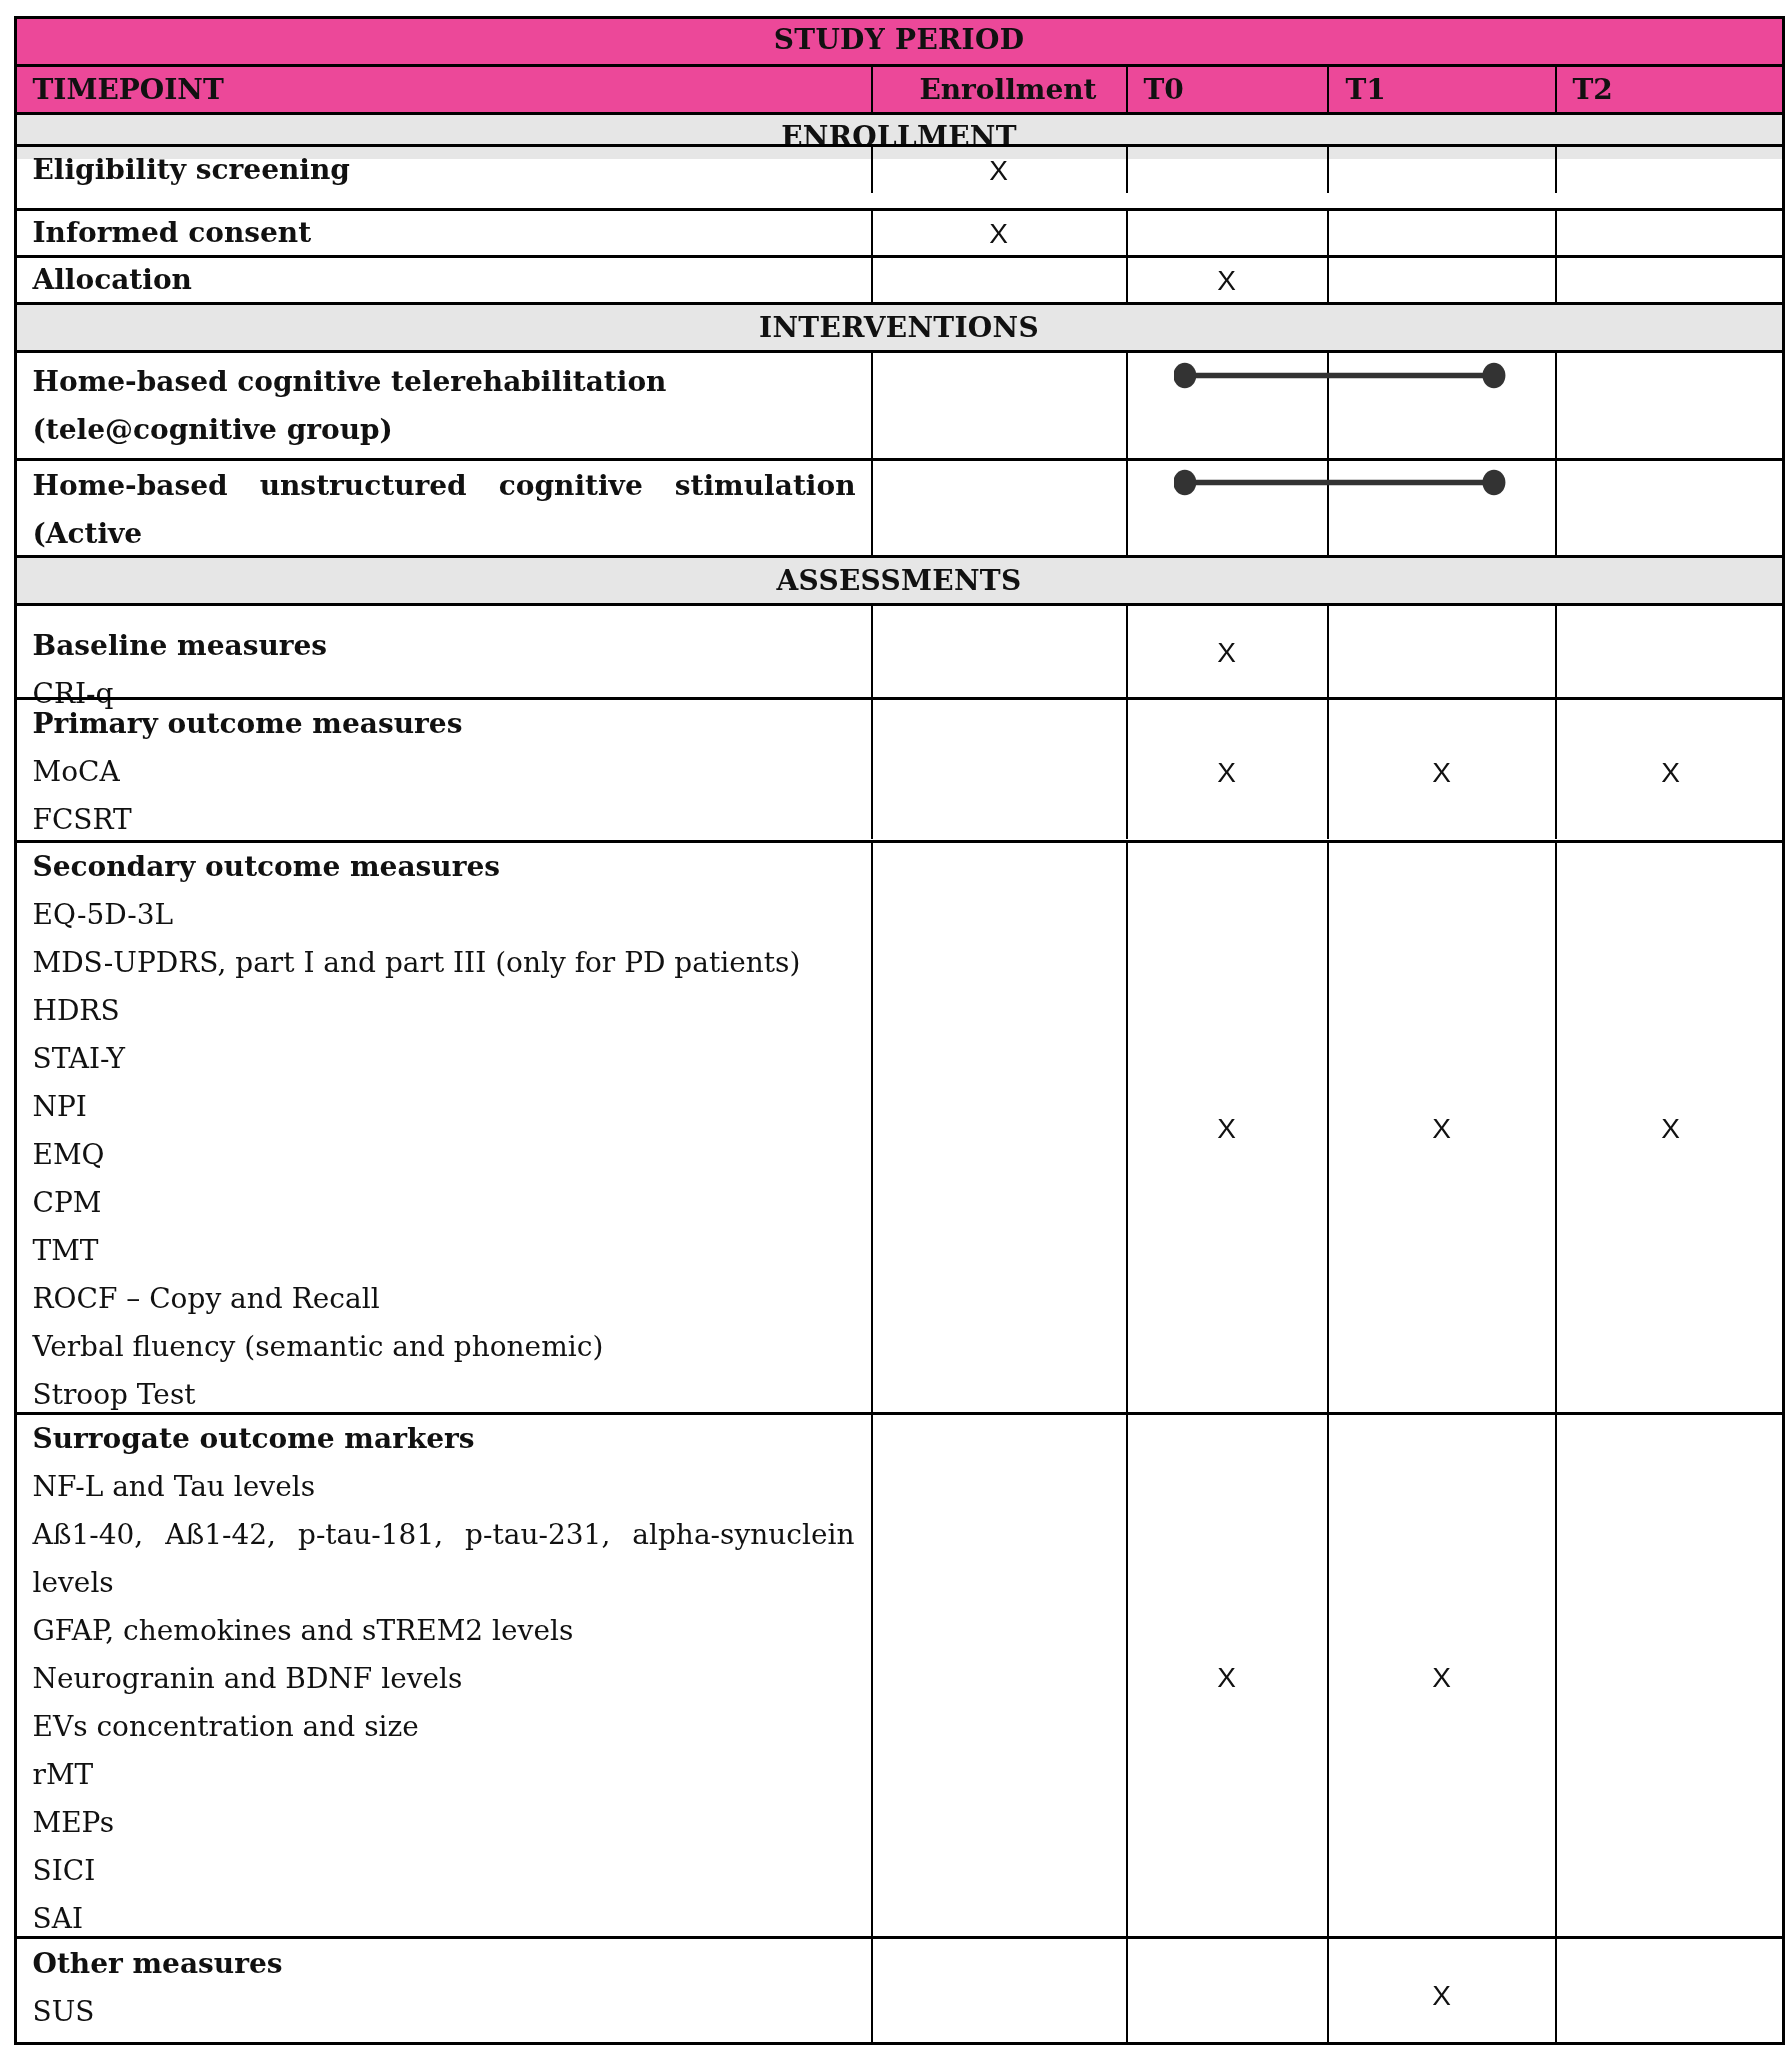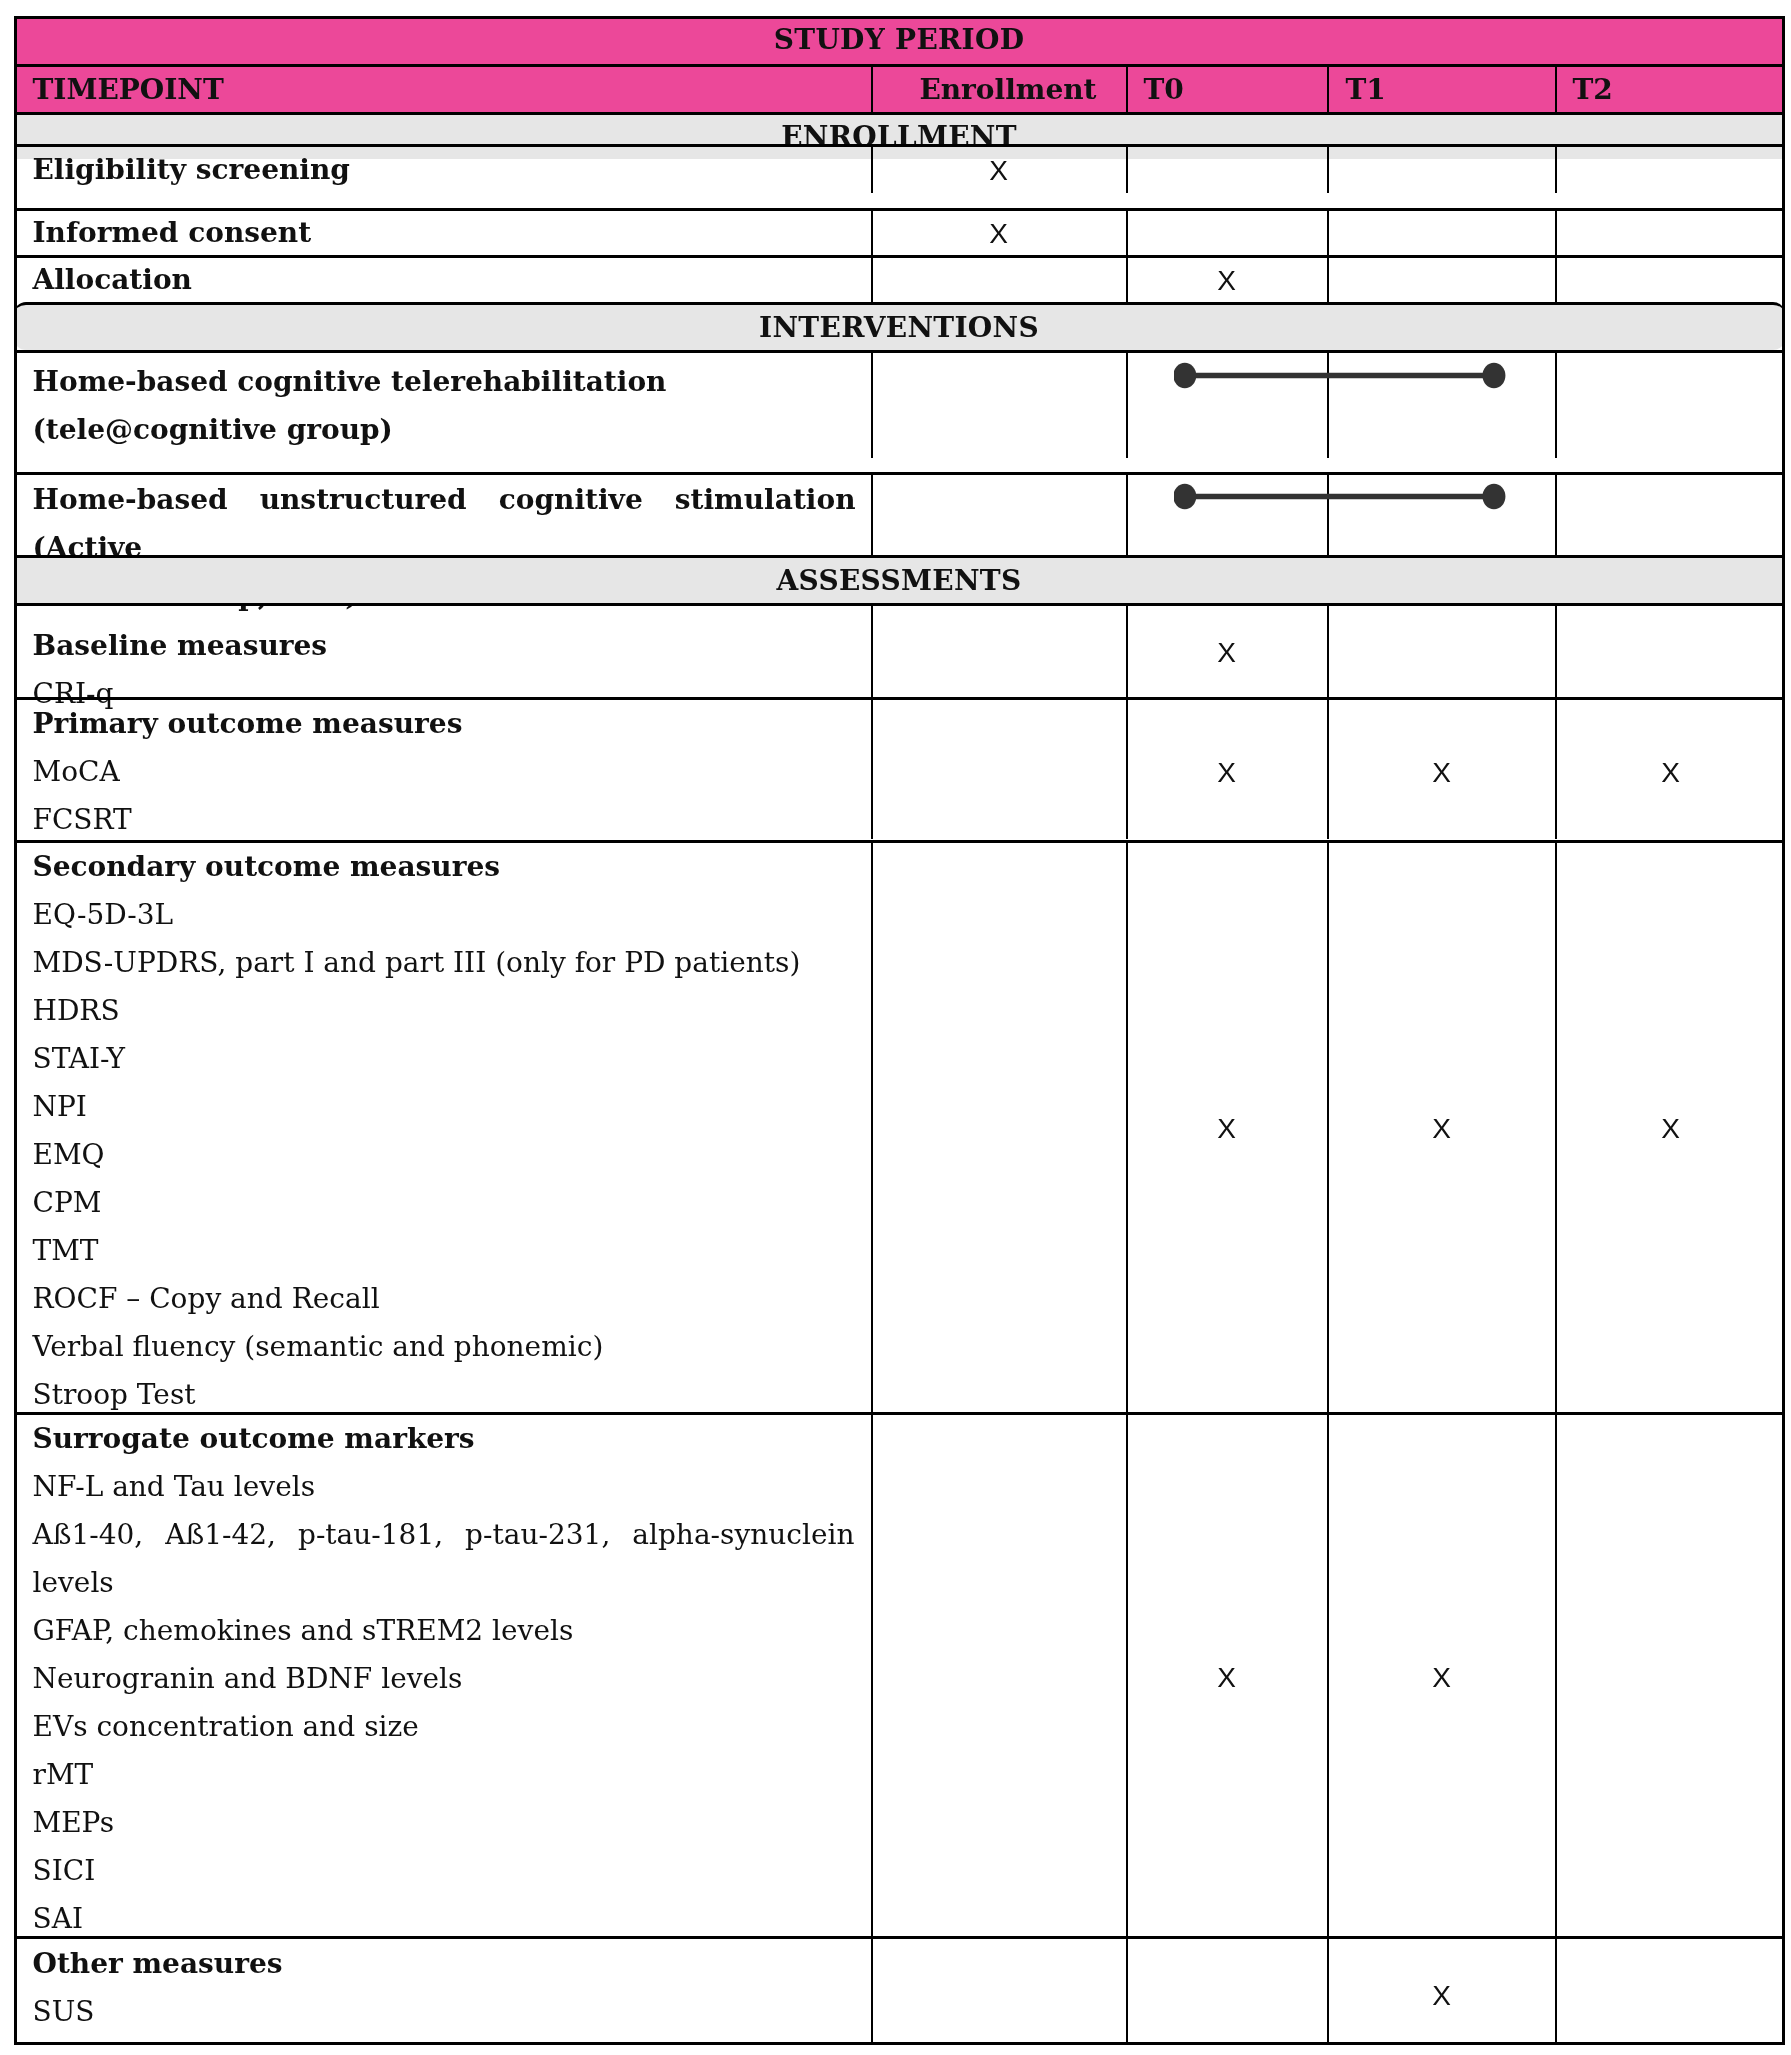--- a/index.html
+++ b/index.html
@@ -64,41 +64,41 @@
 
   <div class="row" style="top:239px;height:47px;">
     <div class="hdr">Allocation</div>
     <div class="vline" style="left:857px"></div>
       <div class="vline" style="left:1112px"></div>
       <div class="vline" style="left:1313px"></div>
       <div class="vline" style="left:1541px"></div>
     <div class="mark" style="left:1213px;top:23.6px">X</div>
   </div>
 
-  <div class="row band-light" style="top:286px;height:48px;border-radius:12px;">
+  <div class="row band-light" style="top:286px;height:48px;">
     <div class="bandtext">INTERVENTIONS</div>
   </div>
 
   <div class="row" style="top:334px;height:108px;">
     <div class="label" style="top:5.4px;font-weight:bold;">
       <div>Home-based cognitive telerehabilitation</div>
       <div>(tele@cognitive group)</div>
     </div>
     <div class="vline" style="left:857px"></div>
       <div class="vline" style="left:1112px"></div>
       <div class="vline" style="left:1313px"></div>
       <div class="vline" style="left:1541px"></div>
     <svg style="position:absolute;left:1160px;top:9.4px" width="351" height="27" viewBox="0 0 520 40">
       <line x1="16" y1="20" x2="474" y2="20" stroke="#333" stroke-width="8"></line>
       <ellipse cx="16" cy="20" rx="17" ry="19" fill="#333"></ellipse>
       <ellipse cx="474" cy="20" rx="17" ry="19" fill="#333"></ellipse>
     </svg>
   </div>
 
-  <div class="row" style="top:456px;height:116px;padding-left:37px;">
+  <div class="row" style="top:442px;height:116px;padding-left:37px;">
     <div class="label justify" style="top:1.3px;font-weight:bold;width:823px;">
       <div style="text-align:justify;text-align-last:justify;">Home-based unstructured cognitive stimulation (Active</div>
       <div>Control Group, ACG)</div>
     </div>
     <div class="vline" style="left:857px"></div>
       <div class="vline" style="left:1112px"></div>
       <div class="vline" style="left:1313px"></div>
       <div class="vline" style="left:1541px"></div>
     <svg style="position:absolute;left:1160px;top:8px" width="351" height="27" viewBox="0 0 520 40">
       <line x1="16" y1="20" x2="474" y2="20" stroke="#333" stroke-width="8"></line>

